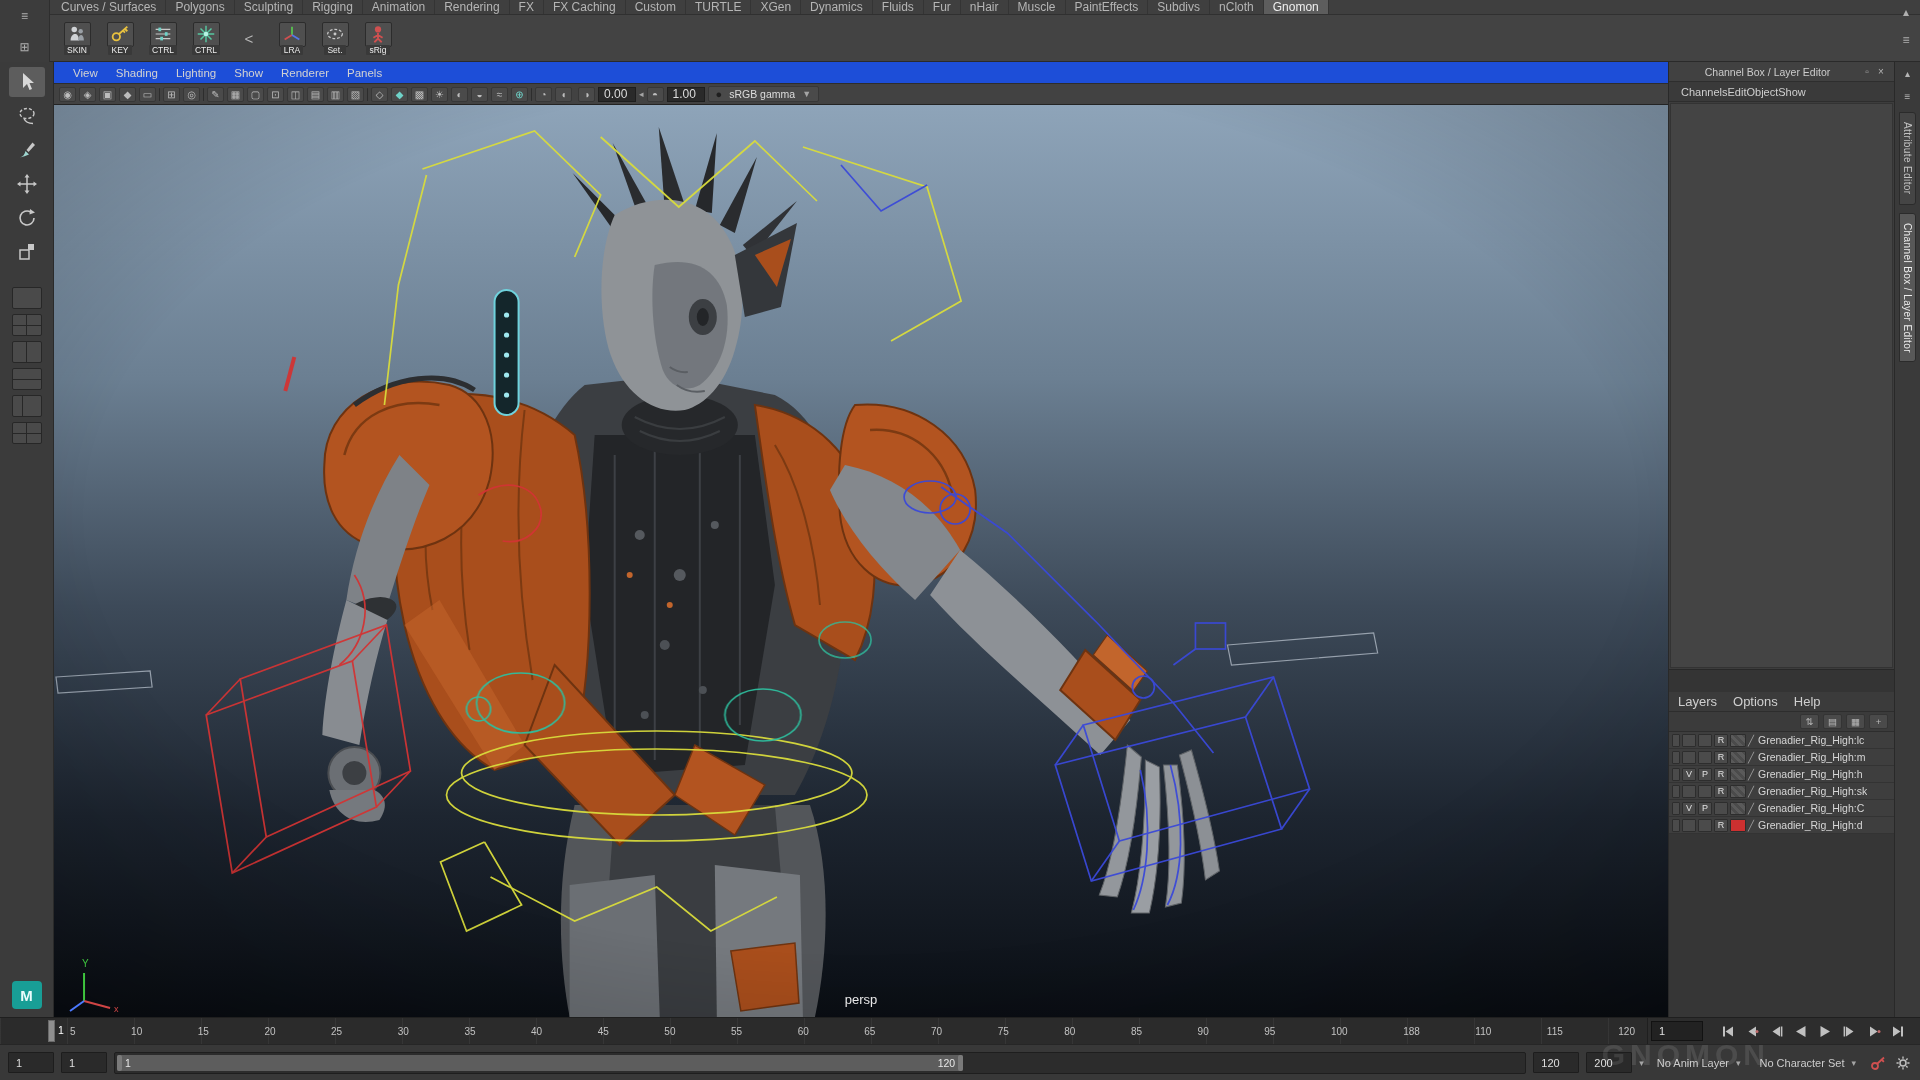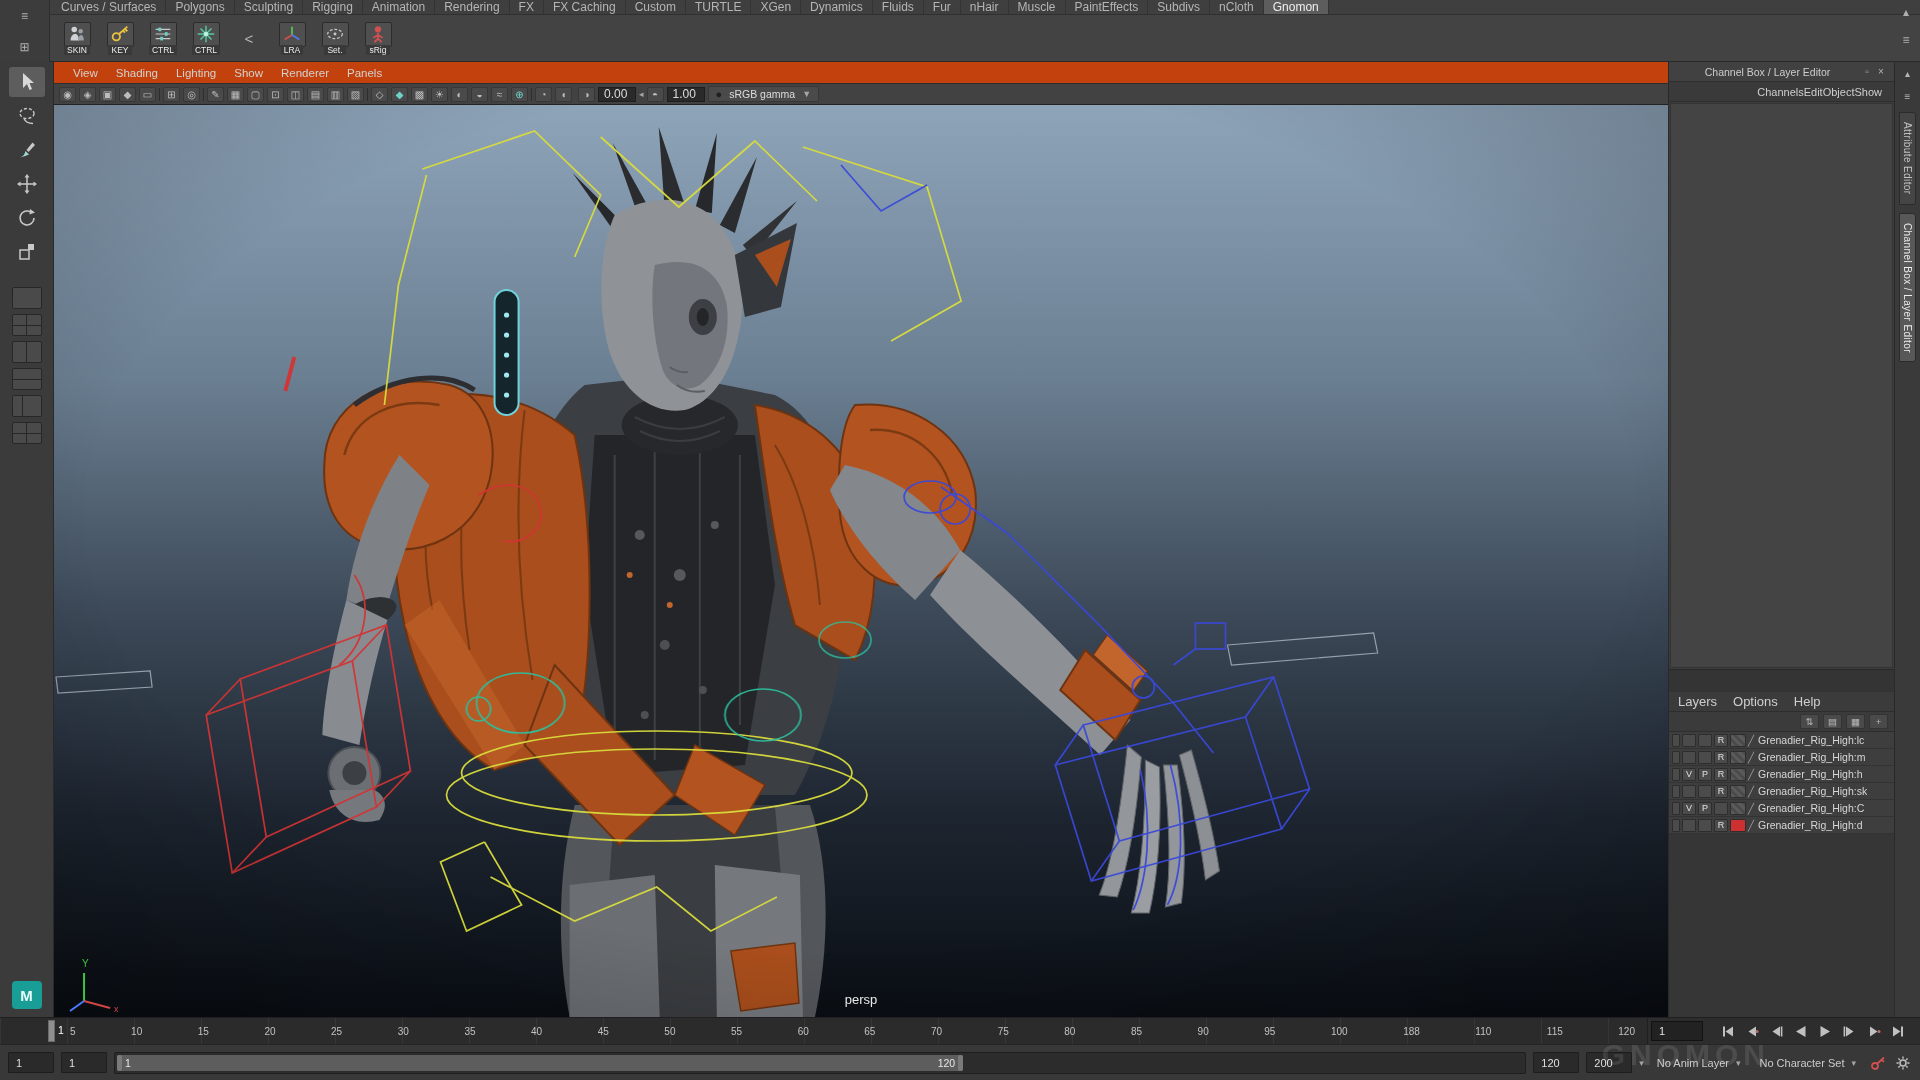--- a/index.html
+++ b/index.html
@@ -32,42 +32,42 @@
   .preset-group { margin-top:16px; display:flex; flex-direction:column; gap:5px; align-items:center; }
   .preset { width:30px; height:22px; background:#4a4a4a; border:1px solid #272727; border-radius:2px; }
   .p-v { background-image:linear-gradient(#272727,#272727); background-size:1px 100%; background-position:center; background-repeat:no-repeat; }
   .p-h { background-image:linear-gradient(#272727,#272727); background-size:100% 1px; background-position:center; background-repeat:no-repeat; }
   .p-q { background-image:linear-gradient(#272727,#272727),linear-gradient(#272727,#272727); background-size:1px 100%,100% 1px; background-position:center; background-repeat:no-repeat; }
   .p-l { background-image:linear-gradient(#272727,#272727); background-size:1px 100%; background-position:9px 0; background-repeat:no-repeat; }
   .maya-logo { margin-top:auto; margin-bottom:8px; width:30px; height:28px; background:#189e96; border-radius:4px;
     color:#eafcfb; font-weight:bold; font-size:15px; display:flex; align-items:center; justify-content:center; }
 
   .viewport-col { flex:1; display:flex; flex-direction:column; min-width:0; }
-  .vp-menubar { height:22px; background:#c2410c; display:flex; align-items:center; padding-left:10px; border-bottom:1px solid #2d2d2d; }
+  .vp-menubar { height:22px; background:#1d4ed8; display:flex; align-items:center; padding-left:10px; border-bottom:1px solid #2d2d2d; }
   .vp-menu-item { padding:0 9px; color:#d2d2d2; font-size:11.5px; }
   .vp-toolbar { height:21px; background:#424242; display:flex; align-items:center; gap:3px; padding:0 5px; border-bottom:1px solid #232323; }
   .vp-icon { min-width:17px; height:15px; display:flex; align-items:center; justify-content:center; color:#bdbdbd; font-size:10px;
     background:#4a4a4a; border:1px solid #373737; border-radius:2px; }
   .vp-icon.c-teal { color:#6fd2c8; }
   .vp-icon.c-sep { min-width:1px; width:1px; height:13px; background:#2d2d2d; border:none; padding:0; }
   .vp-field { height:15px; min-width:38px; background:#2a2a2a; border:1px solid #1e1e1e; color:#dddddd; font-size:12px;
     display:flex; align-items:center; padding:0 5px; }
   .vp-dd { display:flex; align-items:center; gap:7px; background:#4a4a4a; border:1px solid #373737; height:16px; padding:0 7px; color:#dddddd; font-size:10.5px; border-radius:2px; }
   .caret { color:#a5a5a5; font-size:9px; }
   .dot-ico { color:#1f1f1f; font-size:11px; }
 
   .viewport { flex:1; position:relative; overflow:hidden; background:#10151c; }
   .viewport svg { position:absolute; inset:0; width:100%; height:100%; }
 
   
   .right-panel { width:226px; background:#3d3d3d; border-left:1px solid #292929; display:flex; flex-direction:column; }
   .cb-title-row { height:20px; display:flex; align-items:center; padding:0 6px; background:#414141; border-bottom:1px solid #2e2e2e; }
   .cb-title { flex:1; text-align:center; font-size:10.5px; color:#cccccc; white-space:nowrap; overflow:hidden; }
   .cb-title-ico { width:14px; color:#b5b5b5; font-size:10px; text-align:center; }
-  .cb-menu-row { height:20px; display:flex; align-items:center; justify-content:flex-end; padding:0 12px; background:#3a3a3a; border-bottom:1px solid #2d2d2d; }
+  .cb-menu-row { height:20px; display:flex; align-items:center; justify-content:flex-start; padding:0 12px; background:#3a3a3a; border-bottom:1px solid #2d2d2d; }
   .cb-menu-item { color:#cfcfcf; font-size:11px; }
   .cb-empty { flex:1; background:#444444; margin:1px; border:1px solid #333333; }
 
   .layer-editor { height:348px; display:flex; flex-direction:column; background:#3d3d3d; border-top:1px solid #282828; }
   .le-tabs { height:22px; display:flex; gap:2px; padding:3px 3px 0; background:#343434; }
   .le-tab { flex:1; text-align:center; line-height:17px; font-size:10.5px; color:#bbbbbb; background:#3f3f3f;
     border:1px solid #2a2a2a; border-bottom:none; border-radius:2px 2px 0 0;margin-top:30px; }
   .le-tab.c-active { background:#5a5a5a; color:#eeeeee; }
   .le-menus { height:20px; display:flex; align-items:center; gap:16px; padding:0 9px; background:#3b3b3b; border-bottom:1px solid #2d2d2d; }
   .le-menu-item { color:#cfcfcf; font-size:13px; }

